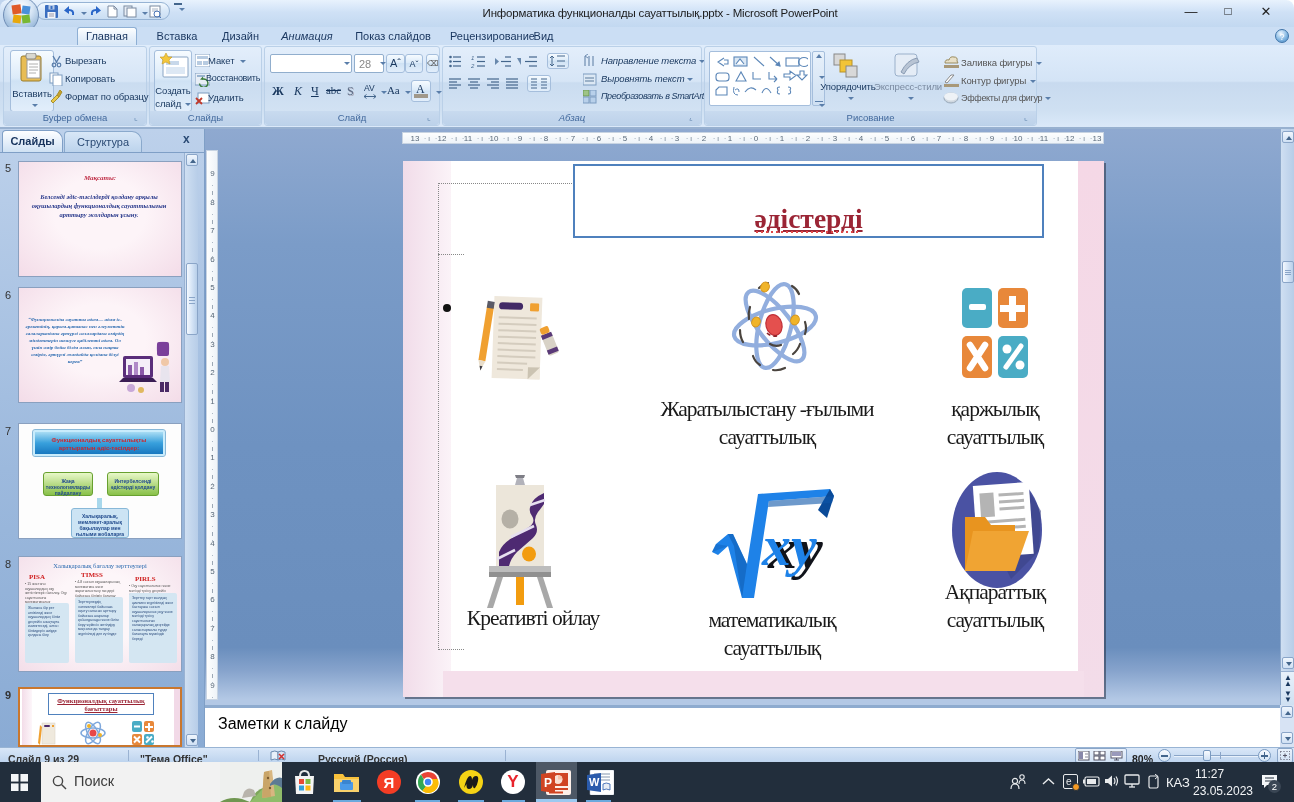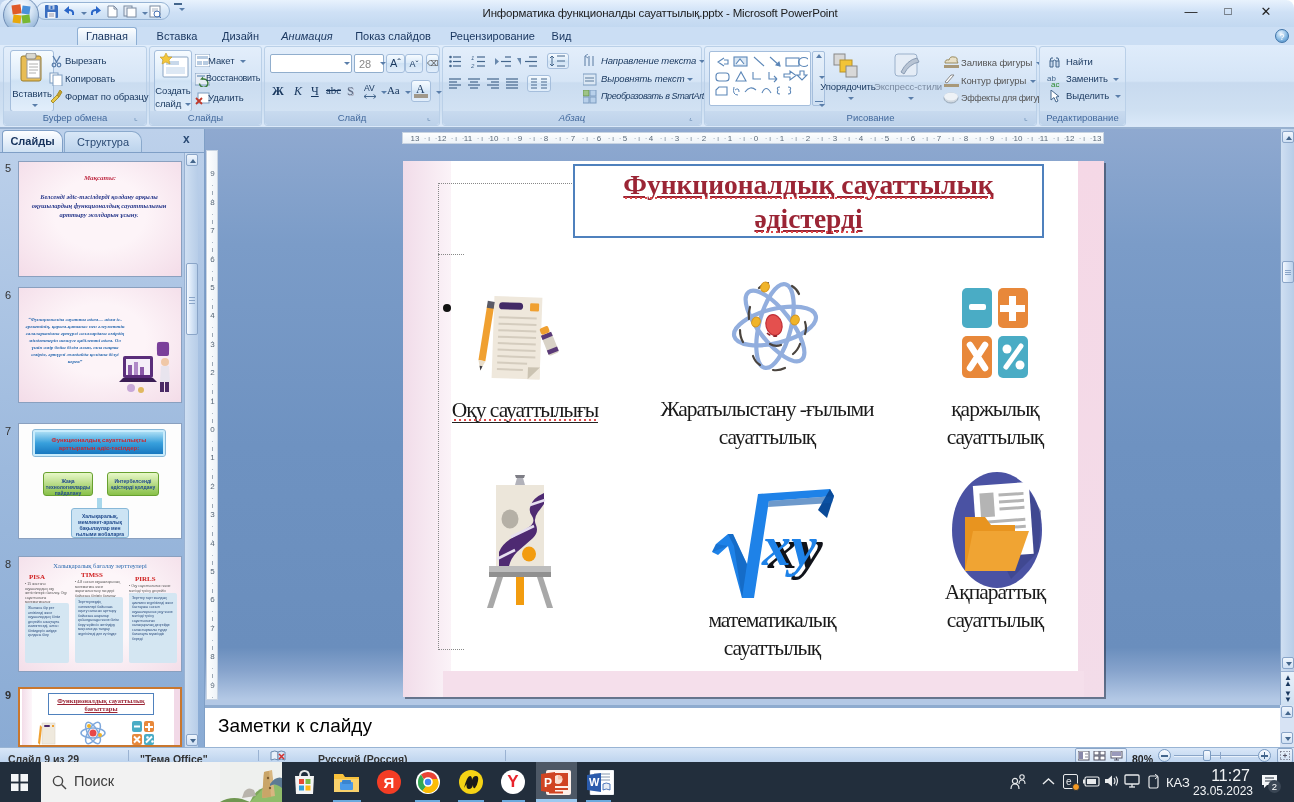--- a/index.html
+++ b/index.html
@@ -117,21 +117,21 @@
   <div class="winbtn" style="left:1251px;">✕</div>
 </div>
 
 <div id="tabrow">
   <div id="tab-active">Главная</div>
   <div class="tab" style="left:151px; width:52px;">Вставка</div>
   <div class="tab" style="left:218px; width:45px;">Дизайн</div>
   <div class="tab" style="left:277px; width:60px;font-style:italic;">Анимация</div>
   <div class="tab" style="left:352px; width:82px;">Показ слайдов</div>
   <div class="tab" style="left:450px; width:80px;">Рецензирование</div>
-  <div class="tab" style="left:549px; width:25px;">Вид</div>
+  <div class="tab" style="left:531px; width:25px;">Вид</div>
   <div style="position:absolute; right:5px; top:2px; width:14px; height:14px; border-radius:50%;
     background:radial-gradient(circle at 40% 30%,#eef7ff,#7db3e0 60%,#4a86c0); border:1px solid #3f74a8;
     color:#fff; font-size:9px; text-align:center; line-height:14px;">?</div>
 </div>
 
 <div id="ribbon">
 
  <div class="group" style="left:3px; width:144px;">
   <div class="ribtn" style="left:6px; top:3px; width:44px; height:62px;"></div>
   <svg style="position:absolute; left:16px; top:6px;" width="24" height="30" viewBox="0 0 24 30">
@@ -375,36 +375,20 @@
   <div class="rtext" style="left:256px; top:28px; color:#555;">Контур фигуры <span class="caret" style="margin-left:1px;"></span></div>
   <svg style="position:absolute; left:238px; top:44px;" width="17" height="14" viewBox="0 0 17 14">
           <ellipse cx="8" cy="7" rx="7" ry="5" fill="#d0d8e0" stroke="#98a8b8"></ellipse>
           <ellipse cx="8" cy="5.5" rx="7" ry="4" fill="#eef2f6"></ellipse>
         </svg>
   <div class="rtext" style="left:256px; top:46px; color:#555; font-size:9px; letter-spacing:-0.3px;">Эффекты для фигур <span class="caret" style="margin-left:0px;"></span></div>
   <div class="glabel">Рисование</div>
         <div class="launch">⌞</div>
  </div>
 
- <div class="group" style="left:1039px; width:87px;">
-  <svg style="position:absolute; left:8px; top:9px;" width="14" height="13" viewBox="0 0 14 13">
-          <path d="M2 5 L5 5 L5 11 L2 11 Z M8 5 L11 5 L11 11 L8 11 Z M5 5 Q6.5 3 8 5 M2 5 L3 2 L5 2 M11 5 L10 2 L8 2" fill="#c8d8ec" stroke="#44668c" stroke-width="1"></path>
-        </svg>
-  <div class="rtext" style="left:26px; top:9px;">Найти</div>
-  <svg style="position:absolute; left:7px; top:26px;" width="15" height="14" viewBox="0 0 15 14">
-          <text x="0" y="8" font-size="8" fill="#44668c" font-family="Liberation Sans">ab</text>
-          <text x="4" y="14" font-size="8" fill="#2a8a2a" font-family="Liberation Sans">ac</text>
-        </svg>
-  <div class="rtext" style="left:26px; top:26px;">Заменить <span class="caret"></span></div>
-  <svg style="position:absolute; left:8px; top:43px;" width="13" height="14" viewBox="0 0 13 14">
-          <path d="M3 0 L3 10 L6 7.5 L8 12 L10 11 L8 7 L11 6.5 Z" fill="#fff" stroke="#44668c"></path>
-        </svg>
-  <div class="rtext" style="left:26px; top:43px;">Выделить <span class="caret"></span></div>
-  <div class="glabel">Редактирование</div>
- </div>
 </div>
 
 <div id="leftpanel">
 
  <div style="position:absolute; left:2px; top:1px; width:61px; height:22px; background:linear-gradient(#fdfeff,#e2edf9 60%,#cfe1f3); border:1px solid #7f9fc6; border-bottom:none; border-radius:4px 10px 0 0; font-size:11px; font-weight:bold; color:#15325c; text-align:center; line-height:21px;">Слайды</div>
  <div style="position:absolute; left:64px; top:2px; width:78px; height:21px; background:linear-gradient(#d8e7f7,#bcd3ec); border:1px solid #8aa9cc; border-bottom:none; border-radius:4px 10px 0 0; font-size:11px; color:#2a4a74; text-align:center; line-height:20px;">Структура</div>
  <div style="position:absolute; left:183px; top:3px; font-size:12px; font-weight:bold; color:#2a4a74;">x</div>
  <div style="position:absolute; left:0px; top:23px; width:205px; height:1px; background:#7f9fc6;"></div>
 
  <div class="thnum" style="top:33px;">5</div>
@@ -705,21 +689,21 @@
     <div style="position:absolute; right:0; top:0; width:26px; height:100%; background:linear-gradient(#f5d8e6,#f3dcE9);"></div>
     <div style="position:absolute; left:40px; right:20px; bottom:0; height:26px; background:#f5dfeb;"></div>
 
     <div style="position:absolute; left:35px; top:22px; width:1px; height:467px; border-left:1px dotted #888;"></div>
     <div style="position:absolute; left:35px; top:22px; width:136px; height:1px; border-top:1px dotted #888;"></div>
     <div style="position:absolute; left:35px; top:93px; width:26px; height:1px; border-top:1px dotted #888;"></div>
     <div style="position:absolute; left:35px; top:488px; width:26px; height:1px; border-top:1px dotted #888;"></div>
 
     <div style="position:absolute; left:170px; top:3px; width:471px; height:74px; border:2px solid #4f81bd; background:#fff;">
       <div class="serif" style="width:100%; text-align:center; font-size:27.5px; font-weight:bold; color:#9b2535; line-height:34px; padding-top:2px;">
-        <span class="wavy" style="text-decoration:underline;">Функционалдық сауаттылық</span><br>
+        <br>
         <span class="wavy" style="text-decoration:underline;">әдістерді</span>
       </div>
     </div>
 
     <div style="position:absolute; left:40px; top:143px; width:8px; height:8px; border-radius:50%; background:#111;"></div>
 
     <svg style="position:absolute; left:75px; top:132px;" width="82" height="90" viewBox="0 0 82 90">
       <g transform="rotate(2 45 45)">
         <rect x="15" y="4" width="48" height="82" fill="#efe8dc"></rect>
         <path d="M51 86 L63 86 L63 74 Z" fill="#efe8dc"></path>
@@ -784,21 +768,20 @@
       <rect x="0" y="48" width="30" height="42" rx="5" fill="#e8883a"></rect>
       <rect x="36" y="48" width="30" height="42" rx="5" fill="#4aacc5"></rect>
       <rect x="7" y="16" width="17" height="6" rx="2" fill="#fff"></rect>
       <path d="M47 8 h7 v9 h9 v7 h-9 v9 h-7 v-9 h-9 v-7 h9 z" fill="#fff"></path>
       <path d="M8 57 L23 80 M23 57 L8 80" stroke="#fff" stroke-width="6.5" stroke-linecap="round"></path>
       <path d="M44 79 L59 58" stroke="#fff" stroke-width="5" stroke-linecap="round"></path>
       <circle cx="45" cy="61" r="4.5" fill="#fff"></circle>
           <circle cx="58" cy="77" r="4.5" fill="#fff"></circle>
     </svg>
 
-    <div class="slabel" style="left:22px; top:235px; width:200px;"><span class="wavy" style="border-bottom:1.5px solid #222;">Оқу сауаттылығы</span></div>
     <div class="slabel" style="left:234px; top:234px; width:260px;">Жаратылыстану -ғылыми<br>сауаттылық</div>
     <div class="slabel" style="left:492px; top:234px; width:200px;">қаржылық<br>сауаттылық</div>
 
     <svg style="position:absolute; left:82px; top:313px;" width="70" height="138" viewBox="0 0 70 138">
       <path d="M30 1 L40 1 L39 4 L31 4 Z" fill="#7e7e86"></path>
       <path d="M32 4 L38 4 L40 11 L30 11 Z" fill="#b2b2ba"></path>
       <rect x="11" y="11" width="48" height="81" fill="#ece6da"></rect>
       <path d="M59 19 Q48 24 46 31 Q43 37 47 42 Q51 48 44 53 Q33 60 27 64 Q17 70 14 78 L14 92 L24 92 Q26 84 32 78 Q40 71 48 64 Q54 58 51 51 Q48 45 53 38 Q57 33 59 30 Z" fill="#4e2a72"></path>
       <g stroke="#e6dff0" stroke-width="2.6">
         <line x1="45" y1="31" x2="60" y2="26"></line>
@@ -838,41 +821,42 @@
               <line x1="30" y1="50" x2="74" y2="50"></line>
           <line x1="30" y1="57" x2="74" y2="57"></line>
               <line x1="30" y1="64" x2="74" y2="64"></line>
         </g>
       </g>
       <path d="M14 46 L34 46 L40 54 L14 54 Z" fill="#e8941f"></path>
       <path d="M14 46 L14 100 L64 100 L64 54 L14 54 Z" fill="#e8941f"></path>
       <path d="M22 60 L78 60 L64 100 L14 100 Z" fill="#f0a433"></path>
     </svg>
 
+    <div class="slabel" style="left:30px; top:443px; width:200px;">Креативті ойлау</div>
     <div class="slabel" style="left:269px; top:445px; width:200px;">математикалық<br>сауаттылық</div>
     <div class="slabel" style="left:492px; top:417px; width:200px;">Ақпараттық<br>сауаттылық</div>
   </div>
 </div>
 <div id="vscroll">
   <div class="scrbtn" style="top:2px;">
         <div class="tri-up"></div>
       </div>
   <div style="position:absolute; left:1px; top:132px; width:12px; height:22px; background:linear-gradient(90deg,#f4f9ff,#cfe0f4 60%,#b8cfe9); border:1px solid #8aa5c8; border-radius:2px;">
         <div style="position:absolute; left:2px; top:8px; width:6px; border-top:1px solid #8aa5c8; box-shadow:0 2px 0 #8aa5c8, 0 4px 0 #8aa5c8;"></div>
       </div>
   <div class="scrbtn" style="top:528px;">
         <div class="tri-down"></div>
       </div>
   <div style="position:absolute; left:0px; top:542px; width:14px; height:34px; background:linear-gradient(#e8f1fb,#cfe0f2); border-top:1px solid #9ab2d2;">
     <div style="position:absolute; left:3px; top:3px; font-size:8px; color:#17365d; line-height:6px;">▲<br>▲</div>
     <div style="position:absolute; left:3px; top:19px; font-size:8px; color:#17365d; line-height:6px;">▼<br>▼</div>
   </div>
 </div>
 <div id="notes">
-      <div style="position:absolute; left:13px; top:7px; font-size:19px; color:#000;">Заметки к слайду</div>
+      <div style="position:absolute; left:13px; top:7px; font-size:16px; color:#000;">Заметки к слайду</div>
     </div>
 <div id="notes-scroll">
   <div class="scrbtn" style="top:1px; left:1px;">
         <div class="tri-up"></div>
       </div>
   <div class="scrbtn" style="top:27px; left:1px;">
         <div class="tri-down"></div>
       </div>
 </div>
 
@@ -1039,21 +1023,21 @@
   <svg style="position:absolute; left:1124px; top:12px;" width="16" height="14" viewBox="0 0 16 14">
         <rect x="1" y="1" width="14" height="9" rx="1" fill="none" stroke="#e8eaec" stroke-width="1.3"></rect>
         <line x1="5" y1="13" x2="11" y2="13" stroke="#e8eaec" stroke-width="1.3"></line>
         <line x1="8" y1="10" x2="8" y2="13" stroke="#e8eaec" stroke-width="1.3"></line>
       </svg>
   <svg style="position:absolute; left:1147px; top:12px;" width="13" height="15" viewBox="0 0 13 15">
         <rect x="2" y="2" width="9" height="12" rx="1.5" fill="none" stroke="#e8eaec" stroke-width="1.2"></rect>
         <path d="M8 0 L11 2.5 L8 5" fill="none" stroke="#e8eaec" stroke-width="1"></path>
       </svg>
   <div style="position:absolute; left:1166px; top:13px; font-size:13px; color:#f2f4f6;">КАЗ</div>
-  <div style="position:absolute; left:1195px; top:5px; width:55px; text-align:right; font-size:16px; color:#f2f4f6;">11:27</div>
+  <div style="position:absolute; left:1195px; top:5px; width:55px; text-align:left; font-size:12px; color:#f2f4f6;">11:27</div>
   <div style="position:absolute; left:1190px; top:22px; width:66px; text-align:center; font-size:12px; color:#f2f4f6;">23.05.2023</div>
   <svg style="position:absolute; left:1261px; top:12px;" width="17" height="16" viewBox="0 0 17 16">
     <path d="M1 1 L16 1 L16 11 L6 11 L3 14 L3 11 L1 11 Z" fill="#f4f6f8"></path>
     <line x1="4" y1="4" x2="13" y2="4" stroke="#222e3c"></line>
         <line x1="4" y1="7" x2="13" y2="7" stroke="#222e3c"></line>
   </svg>
   <circle></circle>
   <div style="position:absolute; left:1268px; top:18px; width:13px; height:13px; border-radius:50%; background:#3a4654; color:#fff; font-size:9.5px; text-align:center; line-height:13px;">2</div>
 </div>
 </div>

